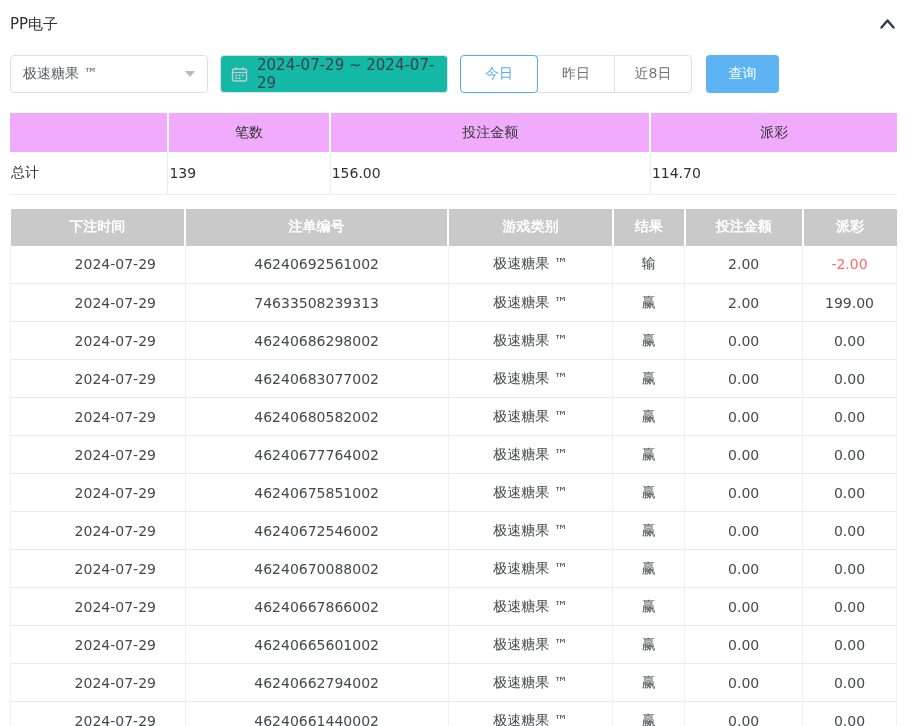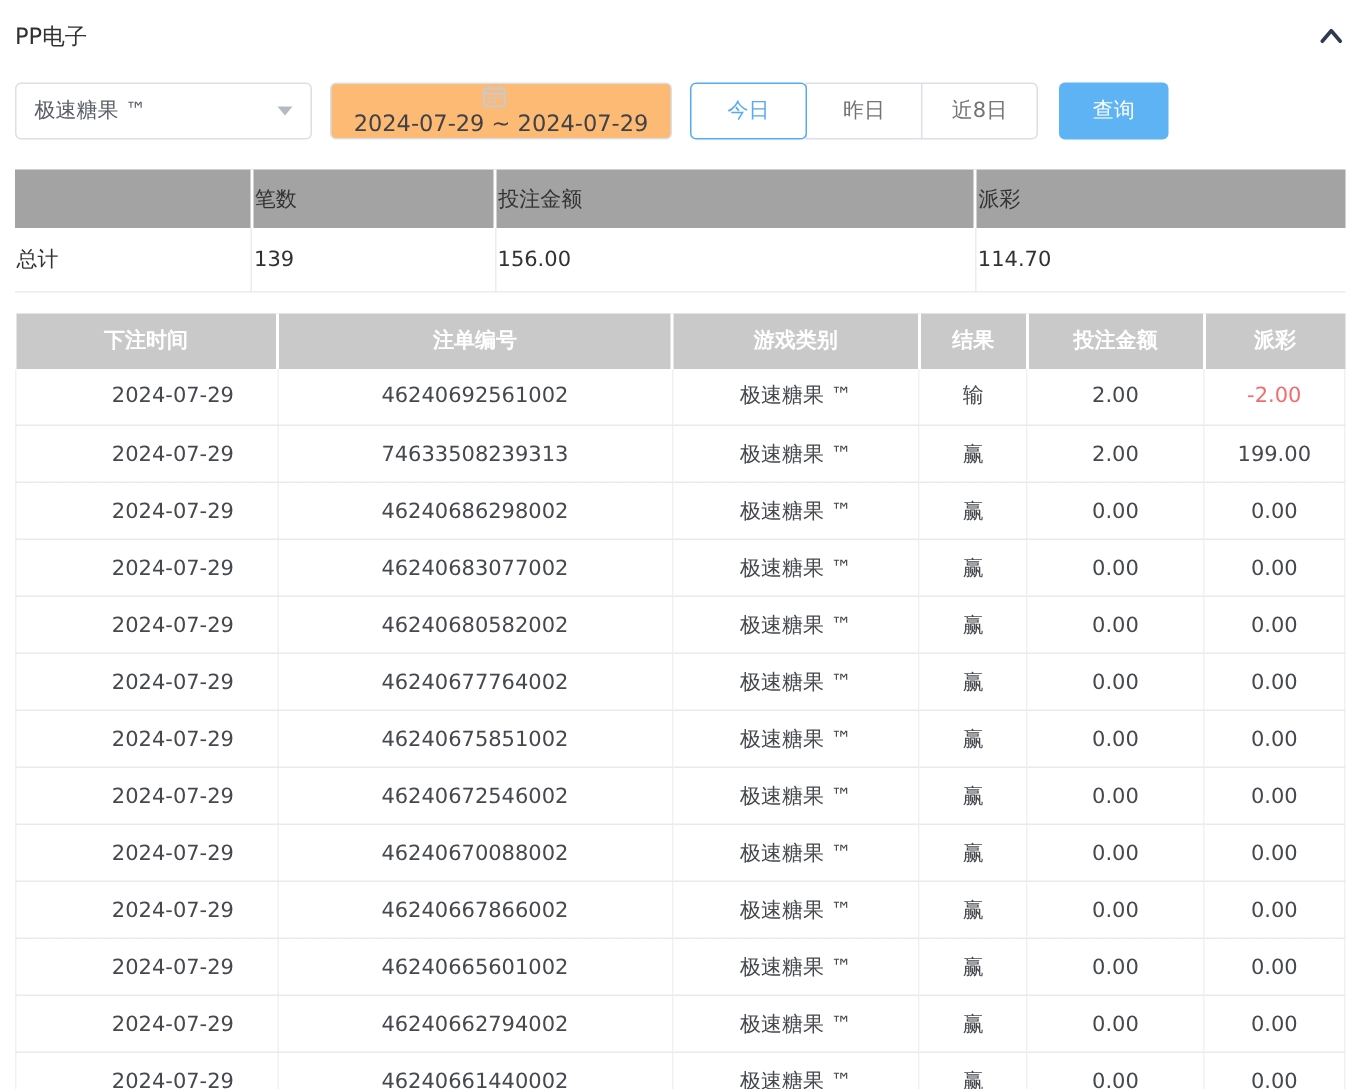--- a/index.html
+++ b/index.html
@@ -20,21 +20,21 @@
   
   .toolbar { margin-top: 19px; display: flex; align-items: center; }
   .select-box {
     width: 198px; height: 38px; border: 1px solid #dcdfe6; border-radius: 4px;
     display: flex; align-items: center; justify-content: space-between;
     padding: 0 12px; font-size: 14px; color: #5a5e66; background: #fff; cursor: pointer;
   }
   .caret-down { width: 0; height: 0; border-left: 5px solid transparent; border-right: 5px solid transparent; border-top: 6px solid #b4b9c2; }
   .date-box {
     margin-left: 12px; width: 228px; height: 38px; border: 1px solid #dcdfe6; border-radius: 4px;
-    display: flex; align-items: center; padding: 0 10px; font-size: 15px; color: #3f4247; background: #fdba74; cursor: pointer; flex-direction: column;
+    display: flex; align-items: center; padding: 0 10px; font-size: 15px; color: #3f4247; background: #14b8a6; cursor: pointer;
   }
   .date-box .cal { margin-right: 9px; line-height: 0; }
 
   .btn-group { display: flex; margin-left: 12px; }
   .quick-btn {
     height: 38px; min-width: 78px; padding: 0 16px;
     background: #fff; border: 1px solid #dcdfe6; color: #737373;
     font-size: 14px; font-family: inherit; cursor: pointer;
   }
   .quick-btn + .quick-btn { margin-left: -1px; }
@@ -44,22 +44,22 @@
   .search-btn {
     margin-left: 14px; width: 73px; height: 38px;
     background: #5db3f4; border: none; border-radius: 4px;
     color: #fff; font-size: 14px; font-family: inherit; cursor: pointer;
   }
 
   
   table { border-collapse: collapse; table-layout: fixed; width: 100%; }
   .summary-table { margin-top: 20px; font-size: 14px; }
   .summary-table th {
-    background: #a3a3a3; height: 39px; font-weight: normal; color: #333;
-    text-align: left; border-right: 2px solid #fff;
+    background: #f0abfc; height: 39px; font-weight: normal; color: #333;
+    text-align: center; border-right: 2px solid #fff;
   }
   .summary-table th:last-child { border-right: none; }
   .summary-table td {
     height: 42px; color: #303134;
     border-bottom: 1px solid #ececec; border-right: 1px solid #ececec;
   }
   .summary-table td:last-child { border-right: none; margin-left: 16px; }
 
   
   .main-table { margin-top: 14px; font-size: 14px; }

